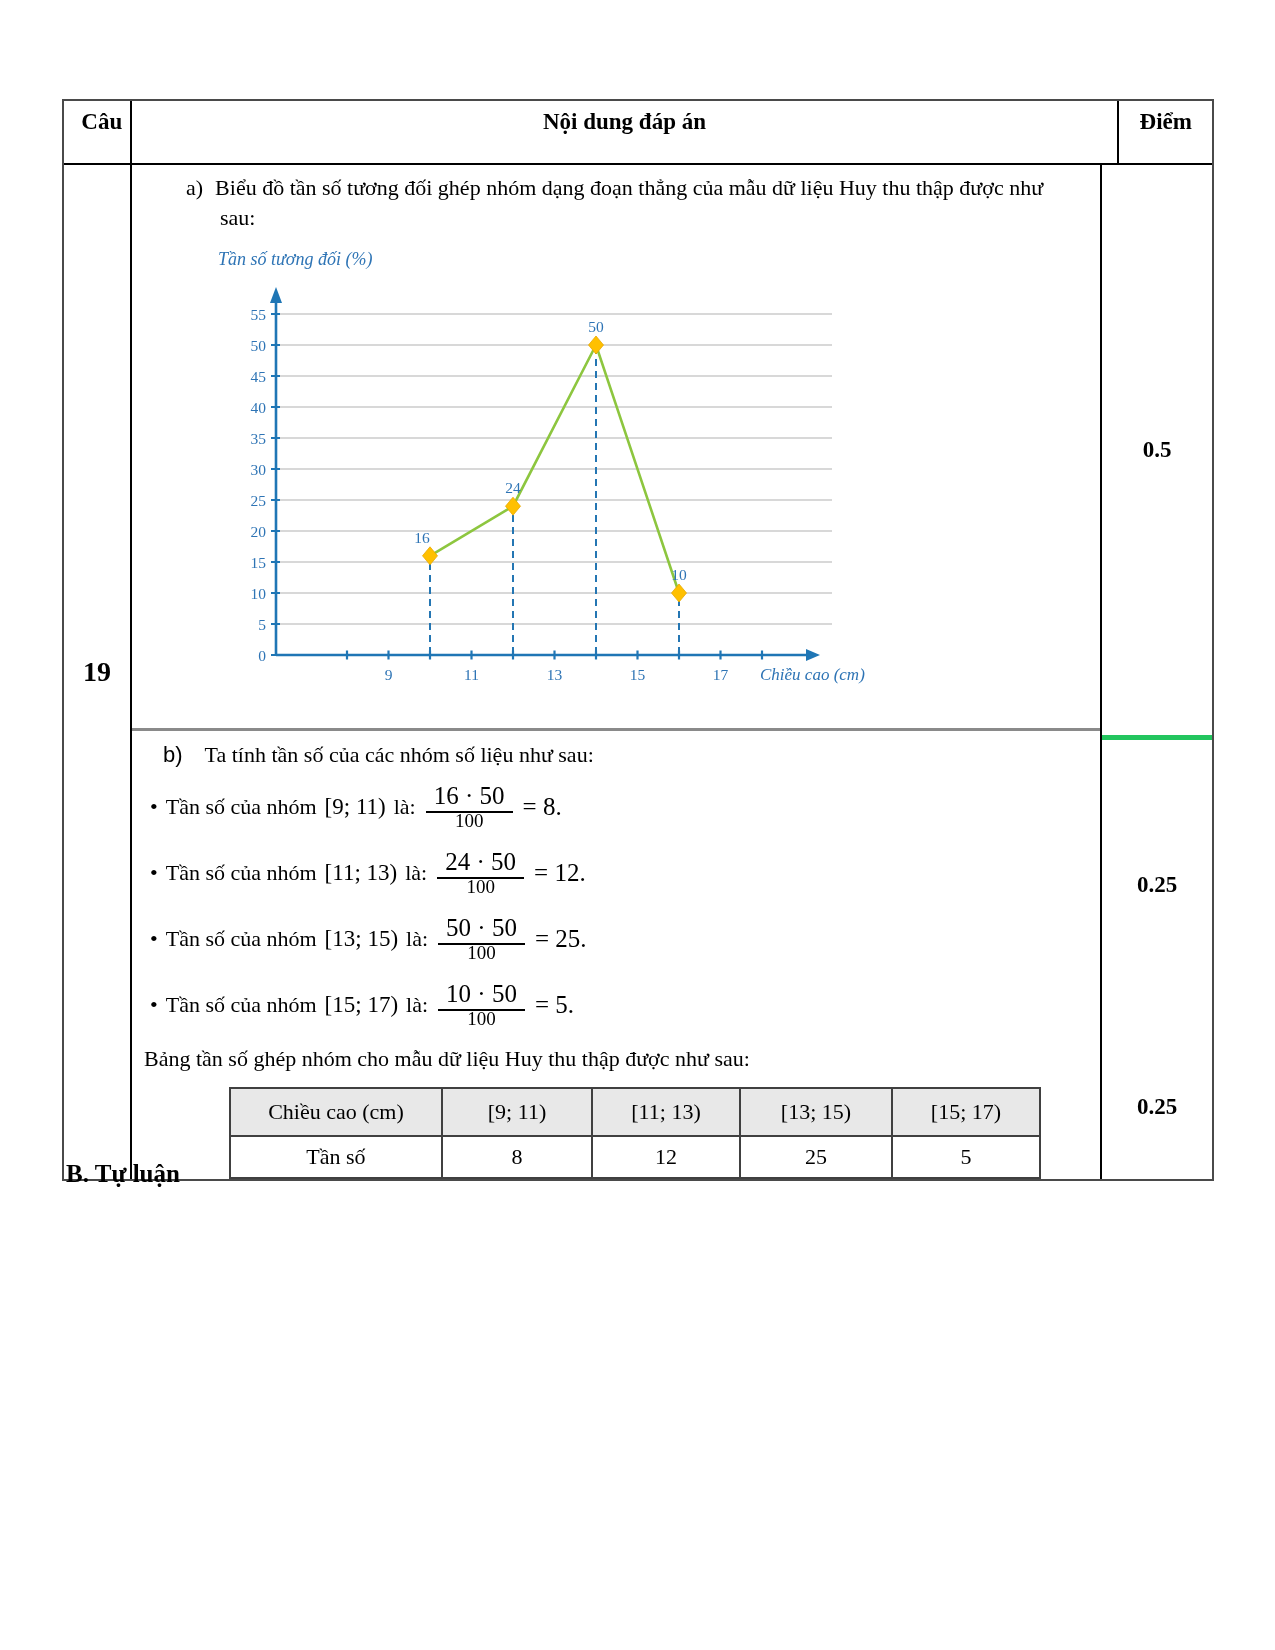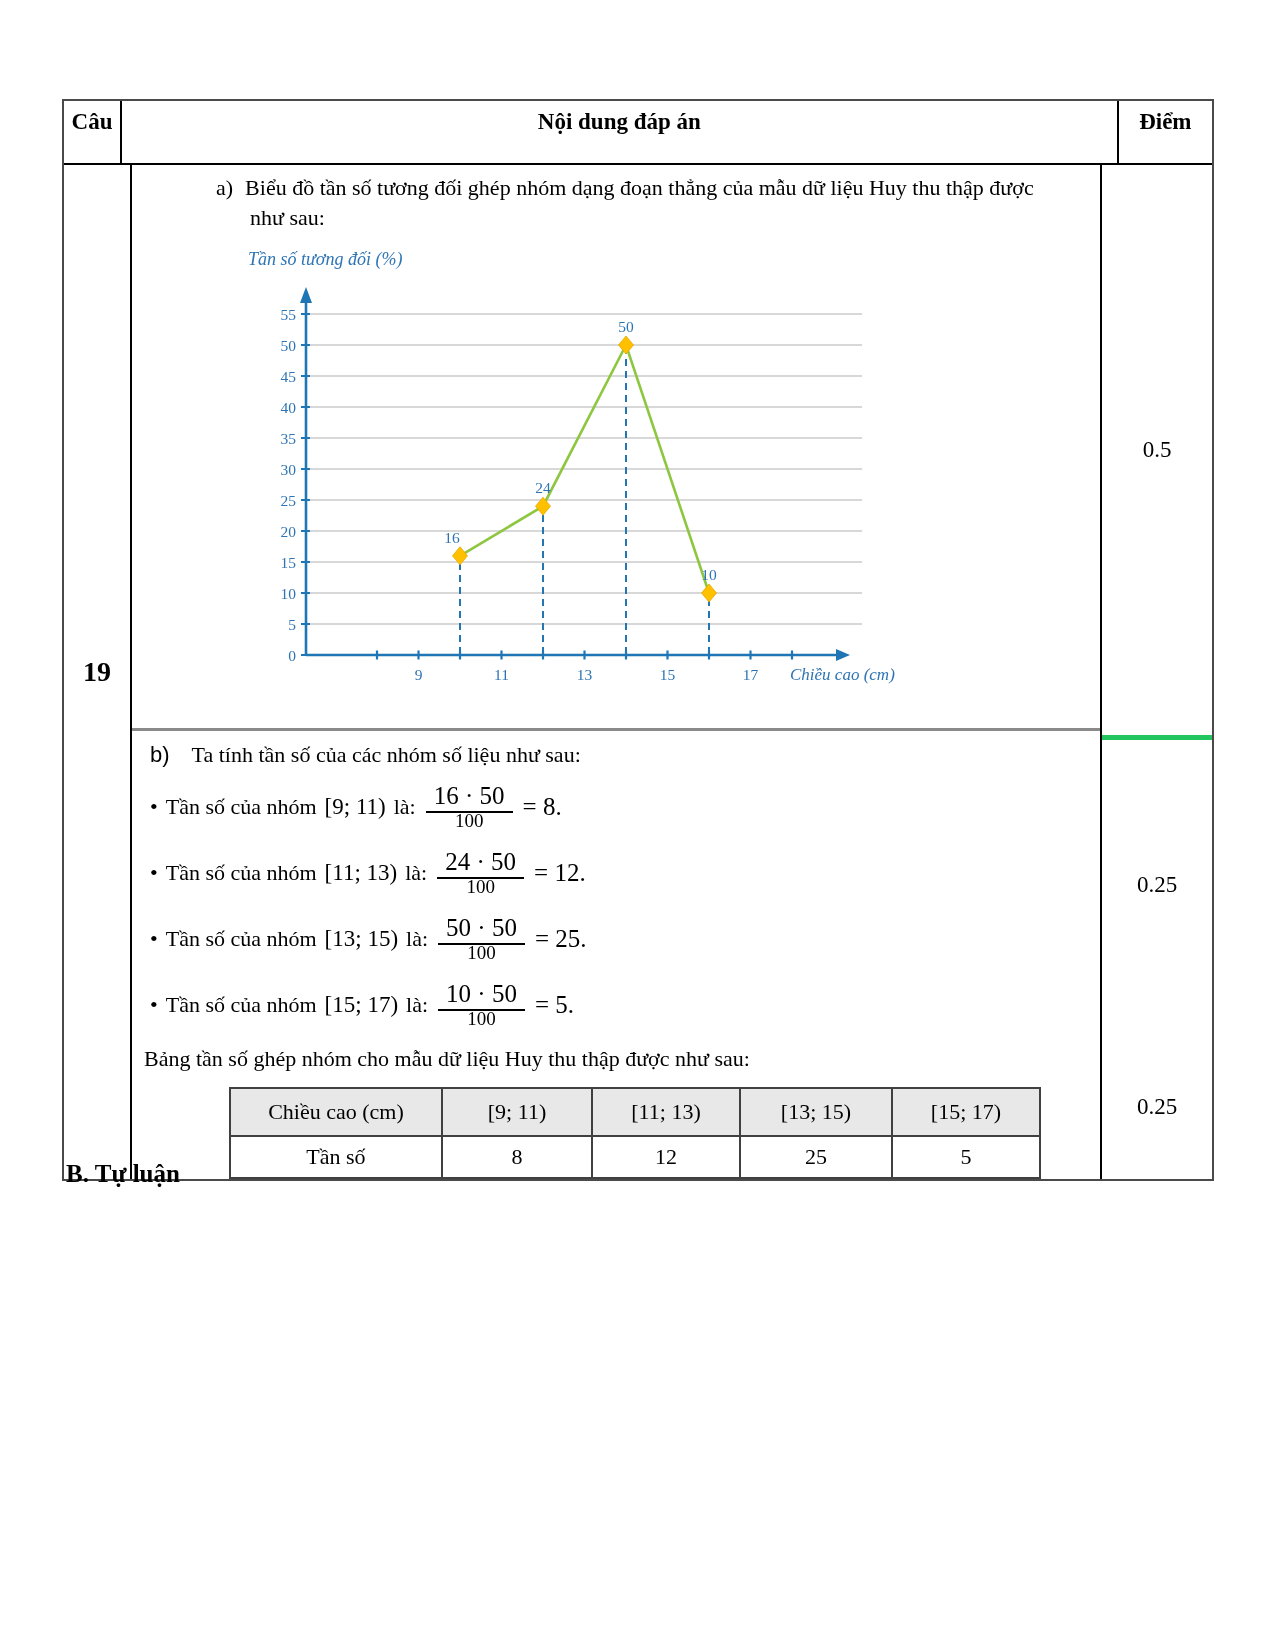--- a/index.html
+++ b/index.html
@@ -8,43 +8,43 @@
     width:1275px; height:1650px; position:relative;
     background:#ffffff; color:#000;
     font-family:"Liberation Serif", serif;
     font-size:22px;
   }
   .outer-table {
     position:absolute; left:62px; top:99px; width:1152px;
     border:2px solid #4a4a4a;
     background:#fff;
   }
-  .hdr-row { display:flex; height:64px; border-bottom:2px solid #000; }
+  .hdr-row { display:flex; height:64px; border-bottom:2px solid #000;padding-left:10px; }
   .body-row { display:flex; height:1014px; }
   .col-cau { width:68px; border-right:2px solid #000; display:flex; justify-content:center; }
   .col-main { width:968px; display:flex; flex-direction:column; }
-  .col-diem { width:112px; border-left:2px solid #000; display:flex; flex-direction:column; }
+  .col-diem { width:112px; border-left:2px solid #000; display:flex; flex-direction:column;font-weight:bold; }
   .hdr-cell { font-weight:bold; font-size:23px; padding-top:8px; }
   .hdr-main { width:1172px; text-align:center; }
   .hdr-side { text-align:center; }
   .col-cau.body { align-items:center; font-weight:bold; font-size:28px; }
 
-  .section-a { height:570px; padding:8px 28px 0 54px;border-radius:28px; }
+  .section-a { height:570px; padding:8px 28px 0 24px;border-radius:28px; }
   .section-b { flex:1; border-top:3px solid #8a8a8a; padding:8px 20px 0 12px; }
   .score-a { height:570px; display:flex; align-items:center; justify-content:center; font-size:23px; }
   .score-b { flex:1; border-top:5px solid #22c55e; display:flex; flex-direction:column; align-items:center; }
   .score-b .pt1 { margin-top:132px; font-size:23px; }
   .score-b .pt2 { margin-top:196px; font-size:23px; }
 
   .a-text { padding-left:64px; text-indent:-34px; line-height:30px; }
   .a-label { margin-right:12px; }
 
   .chart-wrap { margin:10px 0 0 48px; }
 
-  .b-intro { line-height:32px; padding-left:6px; }
+  .b-intro { line-height:32px; padding-left:6px;margin-left:13px; }
   .b-label { font-family:"Liberation Sans", sans-serif; margin-right:22px; }
   .bullet-line { display:flex; align-items:center; height:60px; margin-top:6px; padding-left:6px; white-space:nowrap; }
   .bullet-dot { margin-right:8px; }
   .grp { margin:0 8px; font-size:23px; }
   .mid { margin-right:10px; }
   .frac { display:inline-block; text-align:center; vertical-align:middle; line-height:1.1; }
   .frac .num { font-size:25px; padding:0 8px 2px 8px; border-bottom:2px solid #000; }
   .frac .den { font-size:19px; padding-top:2px; }
   .result { font-size:25px; margin-left:10px; }
 

